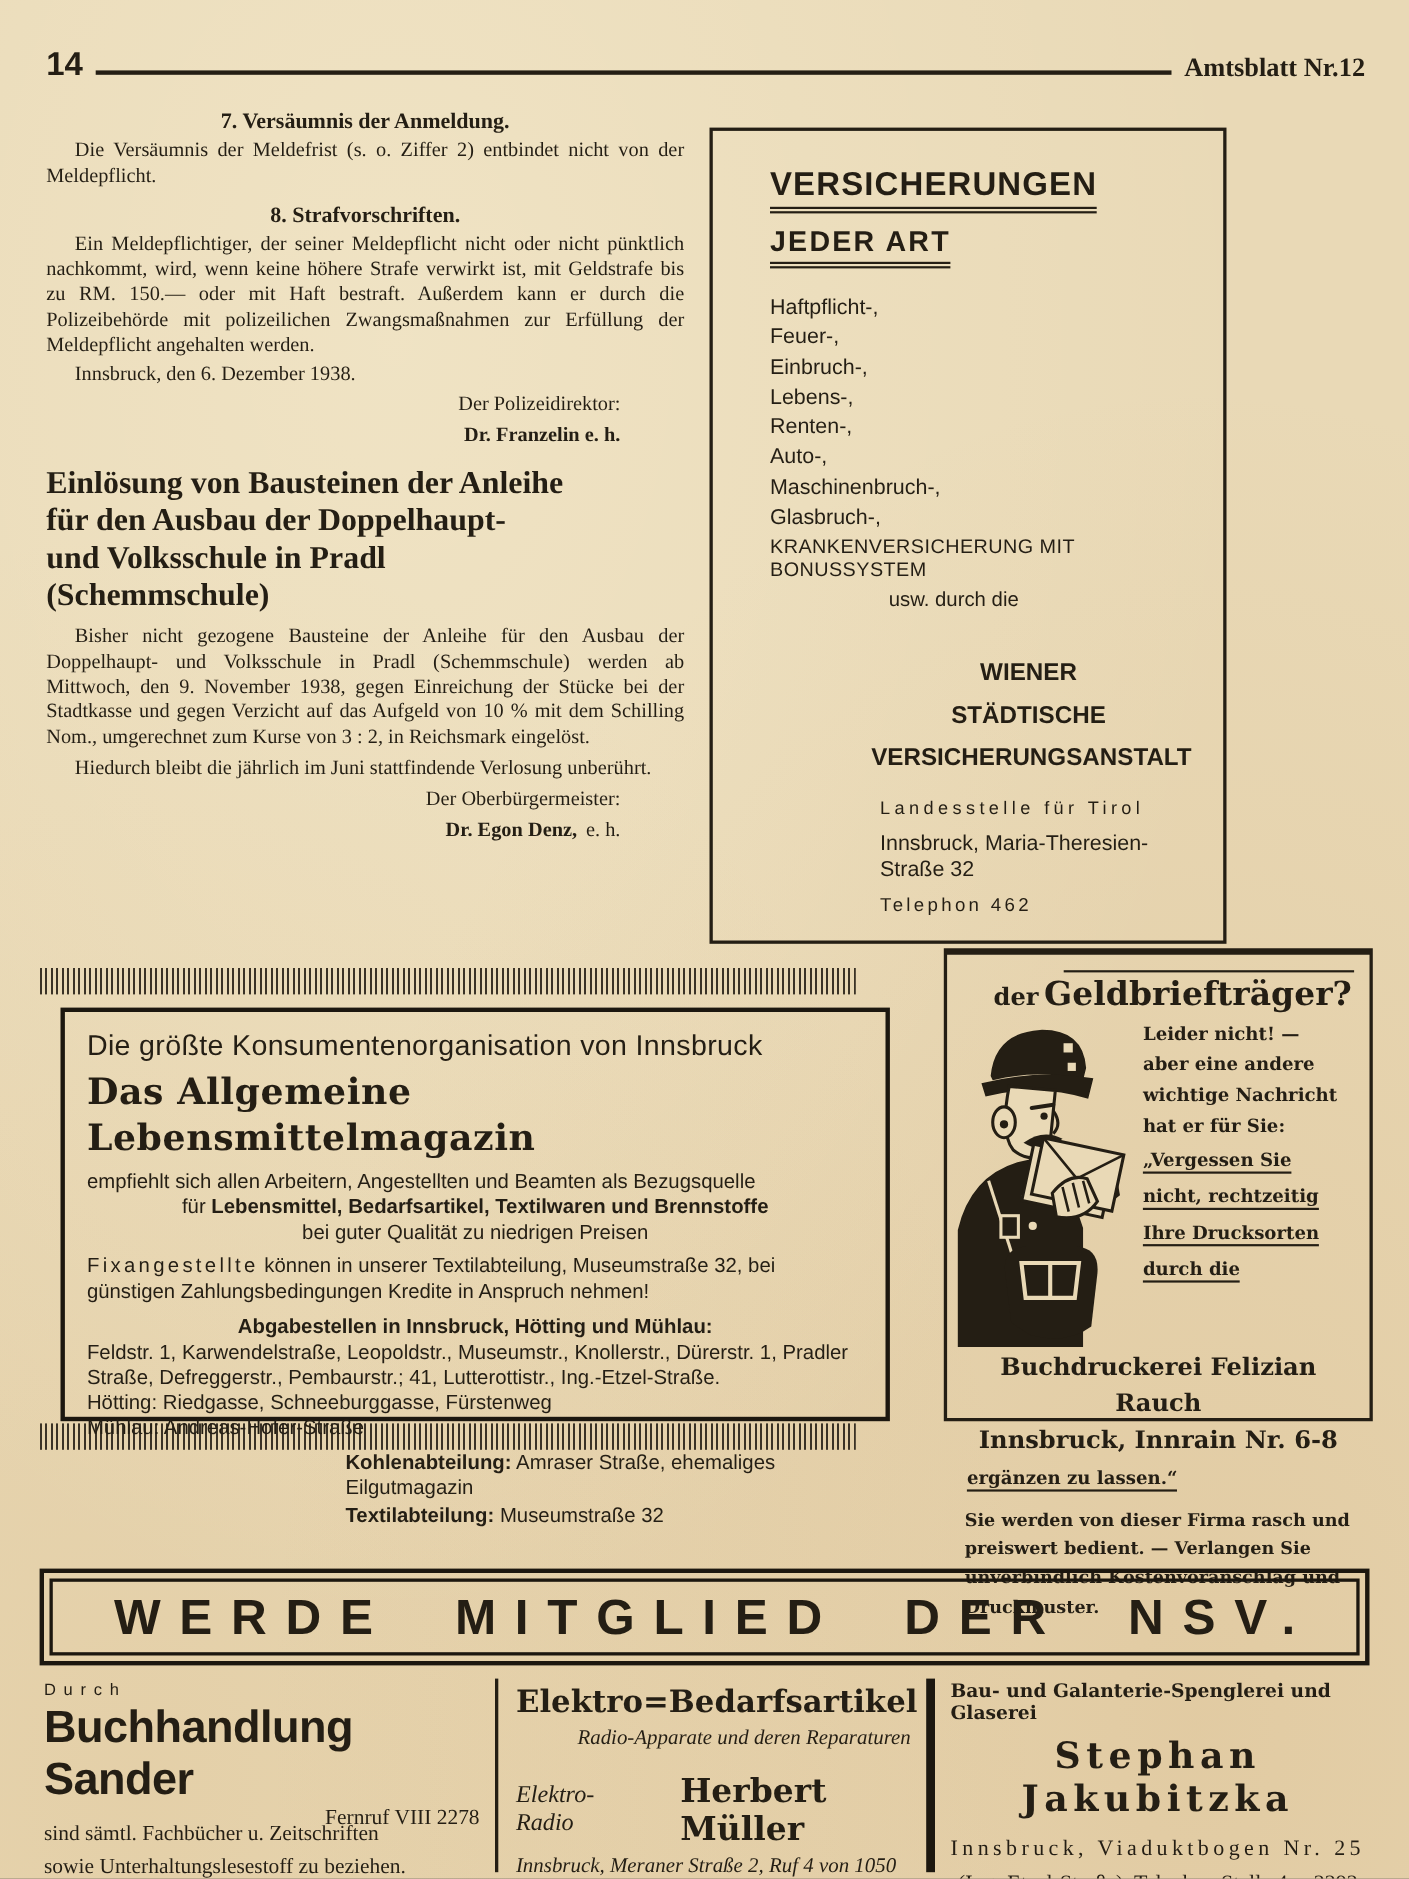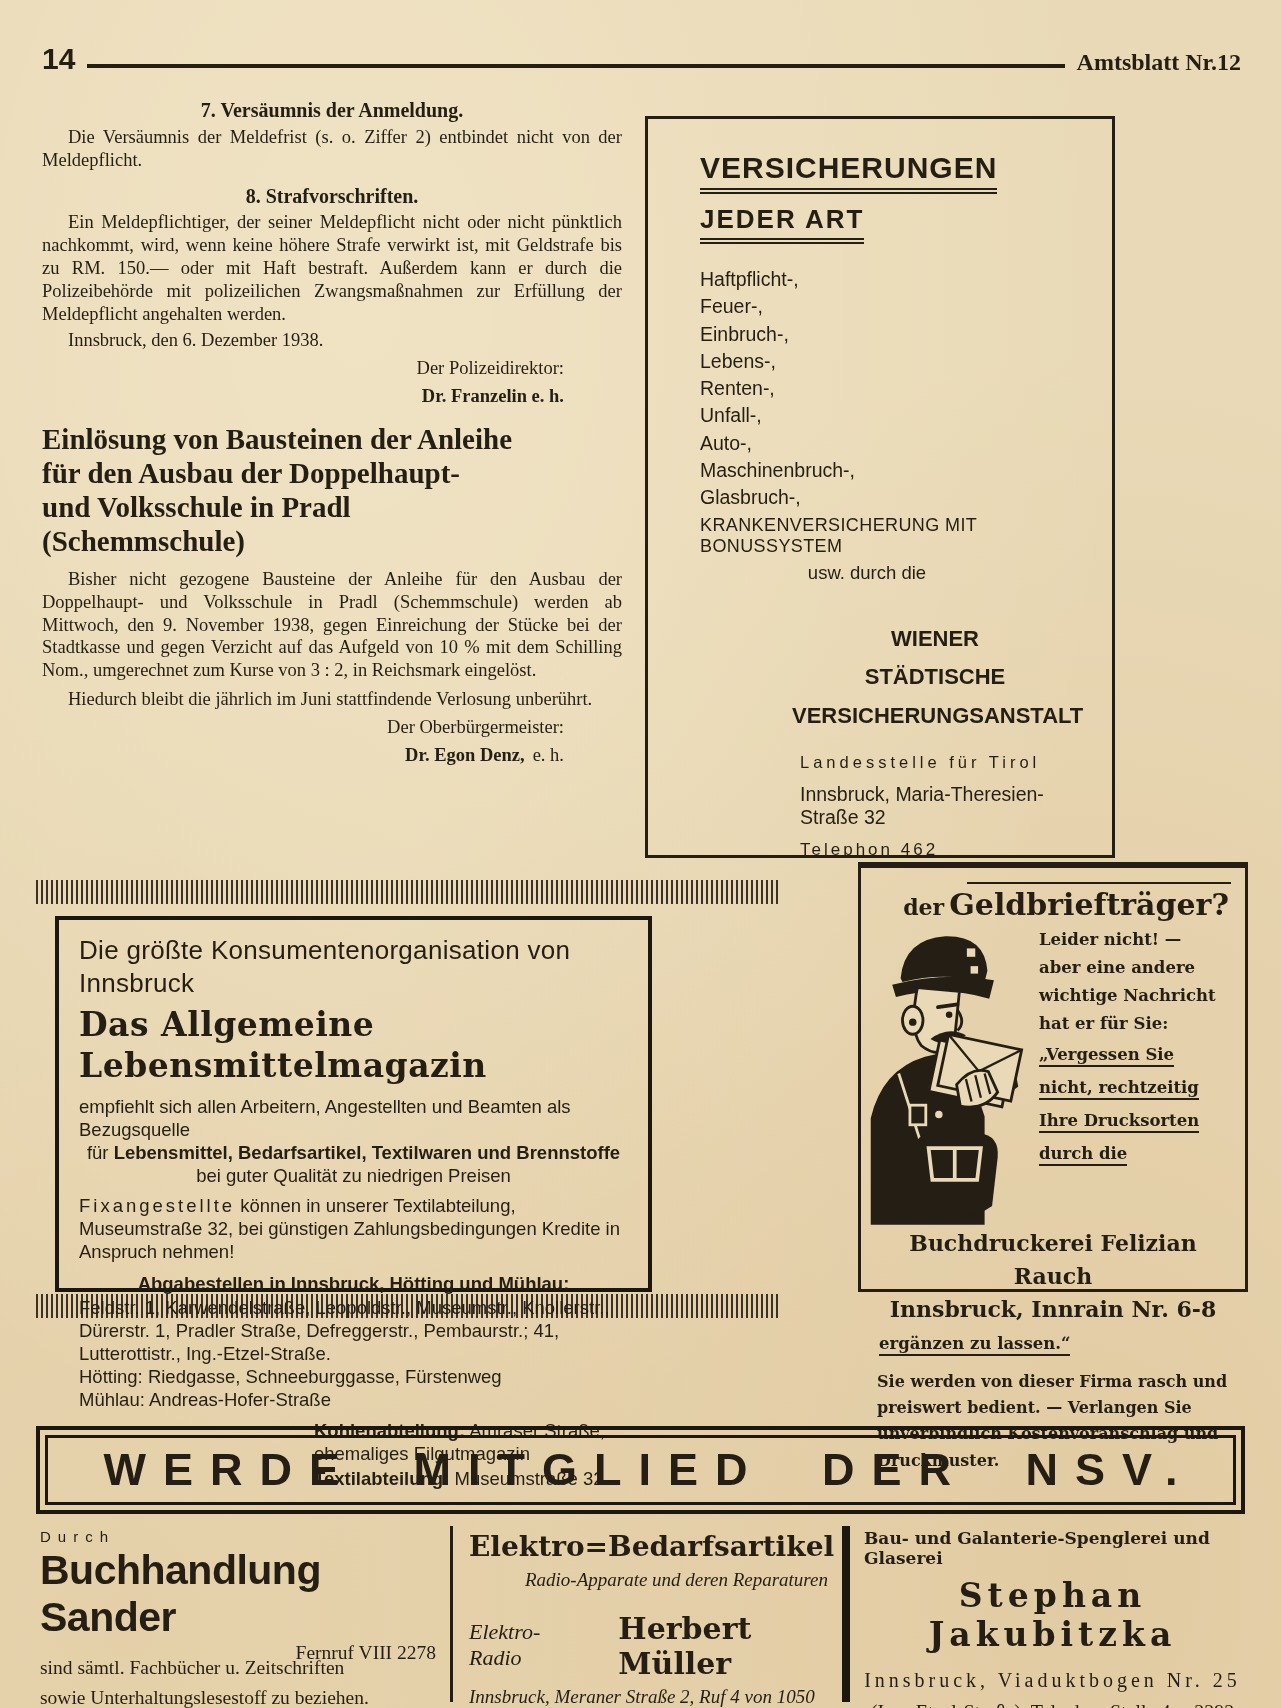--- a/index.html
+++ b/index.html
@@ -47,21 +47,21 @@
   .ins-addr { margin:11px 0 0 100px; font-size:19.5px; }
   .ins-phone { margin:11px 0 0 100px; font-size:17px; letter-spacing:3px; }
 
   
   .hatch { position:absolute; height:24px;
     background:repeating-linear-gradient(90deg,#3a3226 0 2px, rgba(0,0,0,0) 2px 5px); }
   .hatch1 { top:880px; left:36px; width:742px; }
   .hatch2 { top:1294px; left:36px; width:742px; }
 
   
-  .grocbox { position:absolute; top:916px; left:55px; width:597px; height:376px;
+  .grocbox { position:absolute; top:916px; left:55px; width:754px; height:376px;
     border:4px solid #1c170f; padding:14px 20px 24px; font-family:"Liberation Sans",sans-serif;
     font-size:18.5px; line-height:1.25; }
   .groc-tag { font-size:26px; letter-spacing:0.3px; }
   .groc-title { font-family:"DejaVu Serif",serif; font-weight:bold; font-size:33px; margin-top:5px; letter-spacing:0.5px; }
   .groc-l1 { margin-top:8px; }
   .groc-c { text-align:center; }
   .b { font-weight:bold; }
   .groc-fix { margin-top:7px; }
   .lsp { letter-spacing:3px; }
   .groc-bh { text-align:center; font-weight:bold; margin-top:9px; }
@@ -149,21 +149,20 @@
     <span class="ins-title">VERSICHERUNGEN</span>
     <div class="ins-sub-wrap">
       <span class="ins-sub">JEDER ART</span>
     </div>
     <div class="ins-list">
       <div>Haftpflicht-,</div>
       <div>Feuer-,</div>
       <div>Einbruch-,</div>
       <div>Lebens-,</div>
       <div>Renten-,</div>
-      <div>Unfall-,</div>
       <div>Auto-,</div>
       <div>Maschinenbruch-,</div>
       <div>Glasbruch-,</div>
     </div>
     <div class="ins-high">KRANKENVERSICHERUNG MIT BONUSSYSTEM</div>
     <div class="ins-usw">usw. durch die</div>
     <div class="ins-co">
       <div>WIENER</div>
       <div>STÄDTISCHE</div>
       <div>VERSICHERUNGSANSTALT</div>

